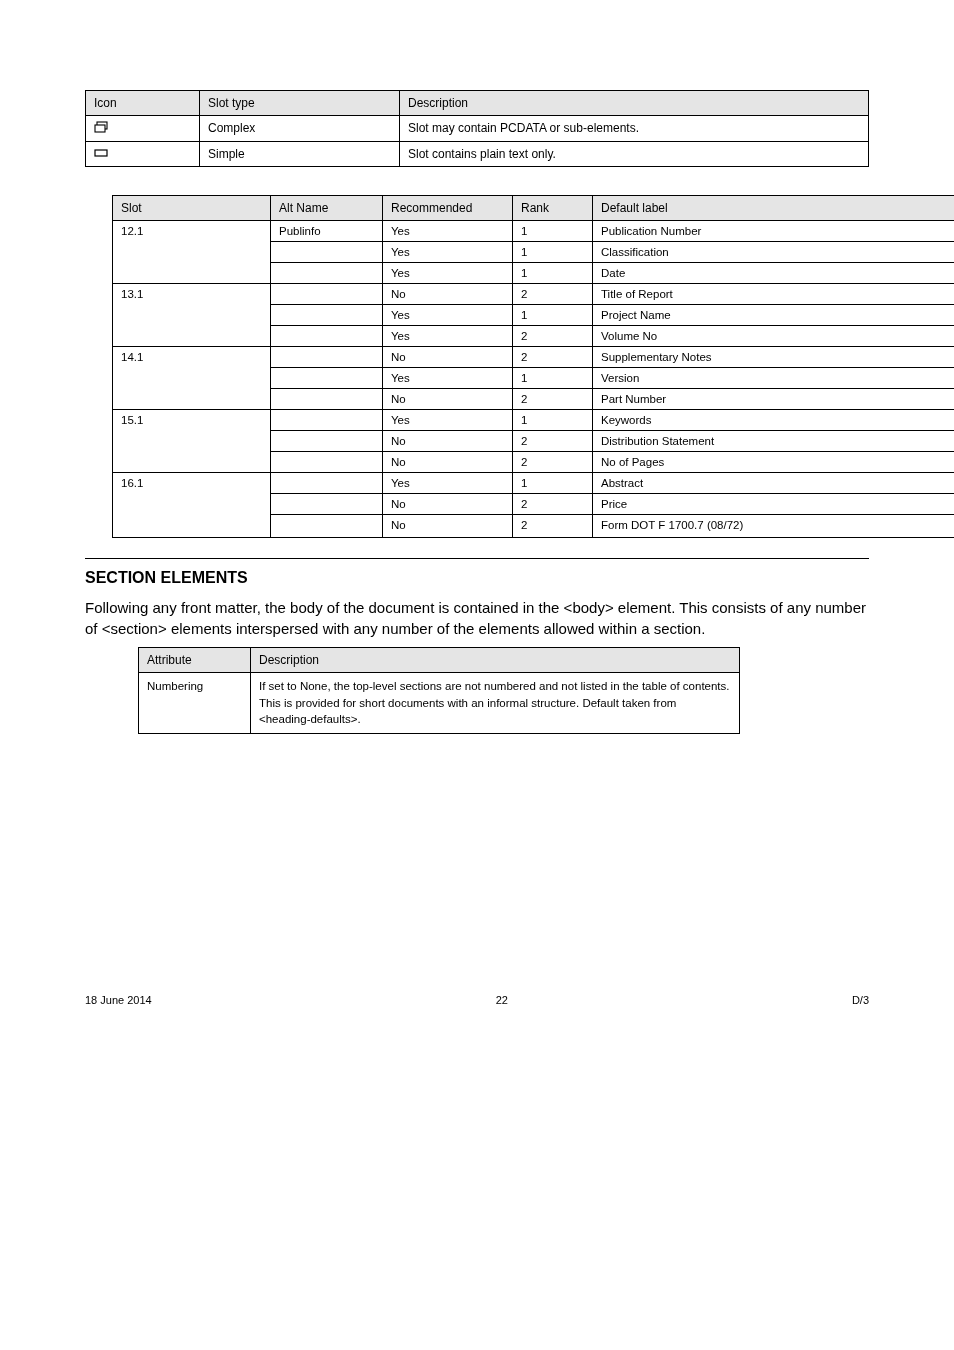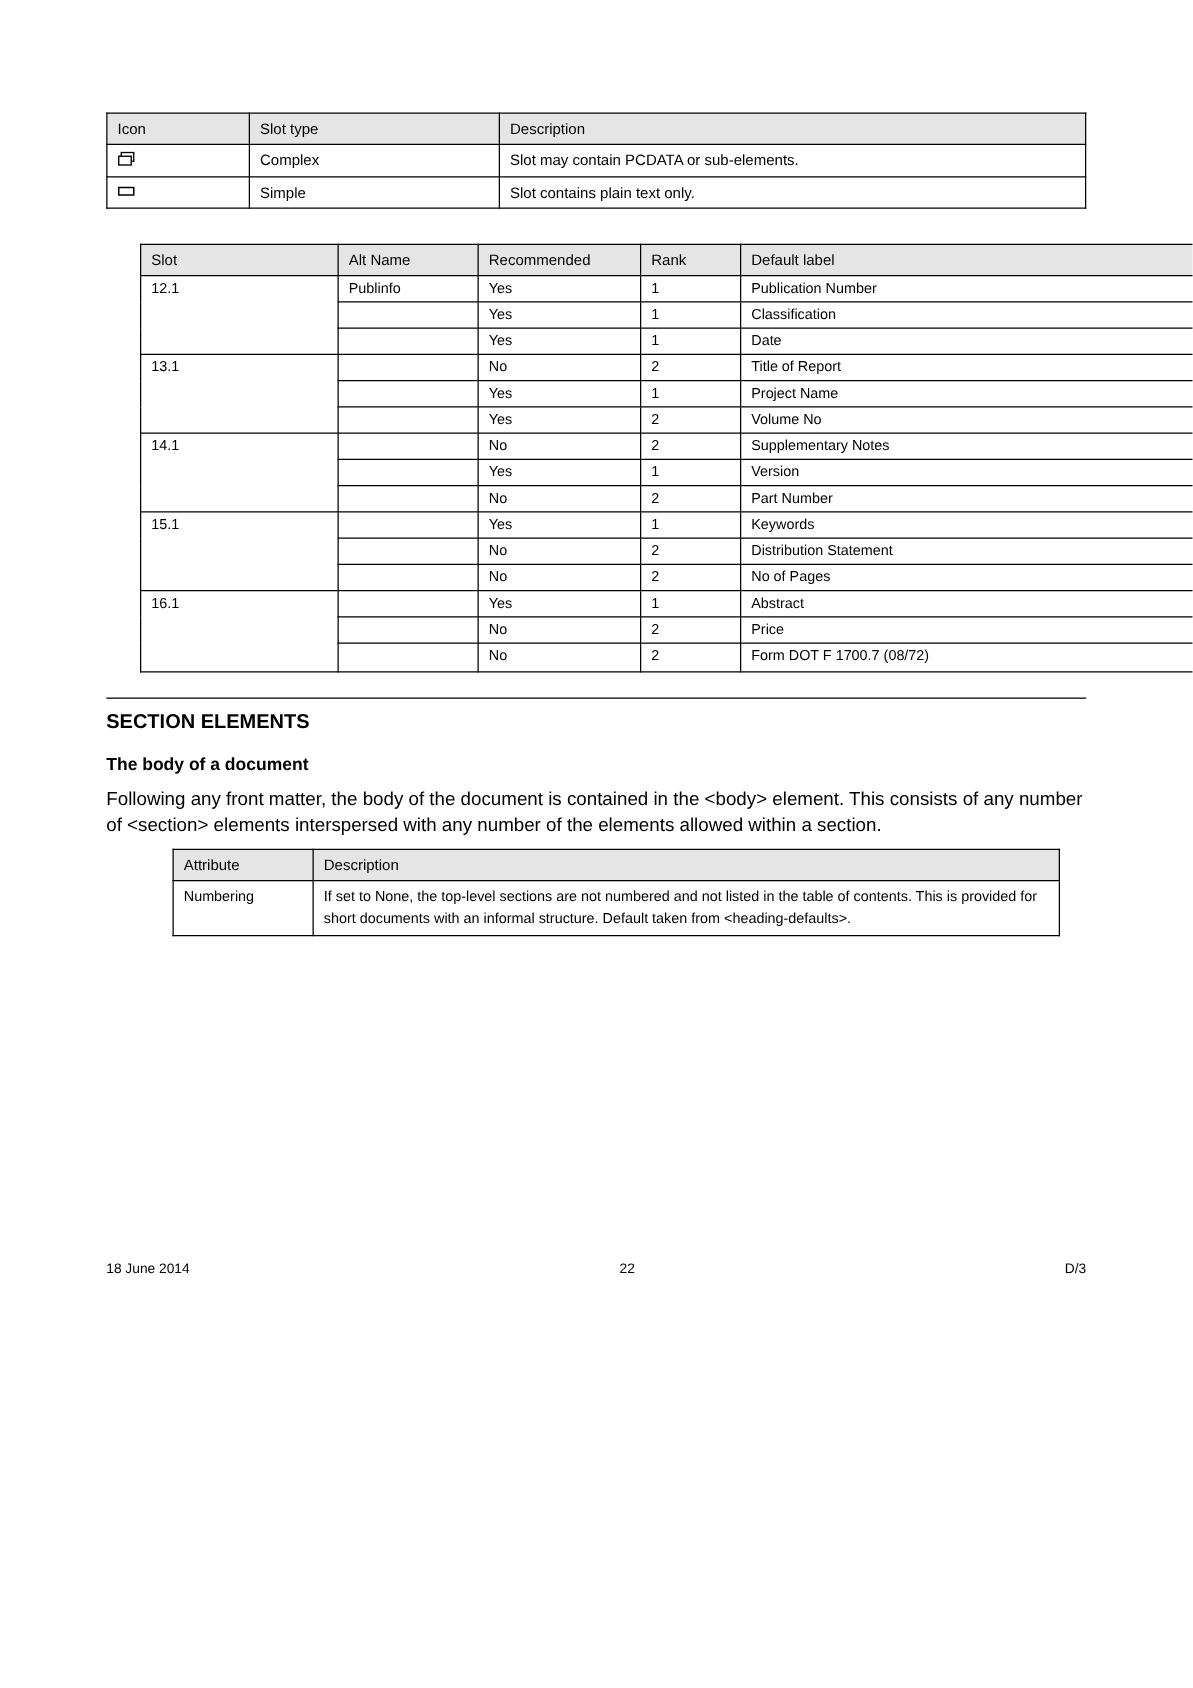--- a/index.html
+++ b/index.html
@@ -59,21 +59,21 @@
     margin: 0 0 10px 0;
   }
   .subtitle {
     font-size: 14px;
     font-weight: bold;
     margin: 16px 0 10px 0;
   }
   .body-text { font-size: 15px; line-height: 1.4; margin: 8px 0; }
   .note-text { font-size: 12px; line-height: 1.4; margin: 6px 0 14px 0; }
   .attr-table {
-    width: 710px;
+    width: 602px;
     margin-left: 53px;
     margin-top: 8px;
   }
   .attr-table .col-attr { width: 112px; }
   .attr-table .col-attrdesc { width: auto; }
   .attr-table td { font-size: 11.5px; line-height: 1.45; }
   .footer {
     position: relative;
     margin-top: 260px;
     font-size: 11px;
@@ -230,21 +230,20 @@
         <td>2</td>
         <td>Form DOT F 1700.7 (08/72)</td>
       </tr>
     </tbody>
   </table>
 
   <hr class="rule">
 
   <h2 class="section-title small-caps">SECTION ELEMENTS</h2>
 
-  <div class="subtitle">The body of a document</div>
 
   <p class="body-text">Following any front matter, the body of the document is contained in the &lt;body&gt; element. This consists of any number of &lt;section&gt; elements interspersed with any number of the elements allowed within a section.</p>
 
 
   <table class="attr-table">
     <thead>
       <tr>
         <th class="col-attr">Attribute</th>
         <th class="col-attrdesc">Description</th>
       </tr>

